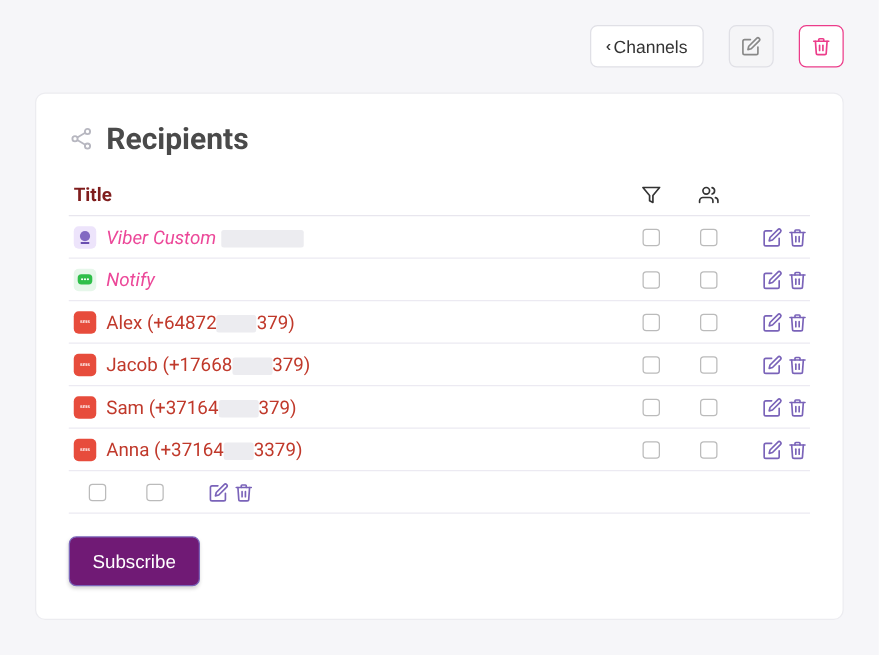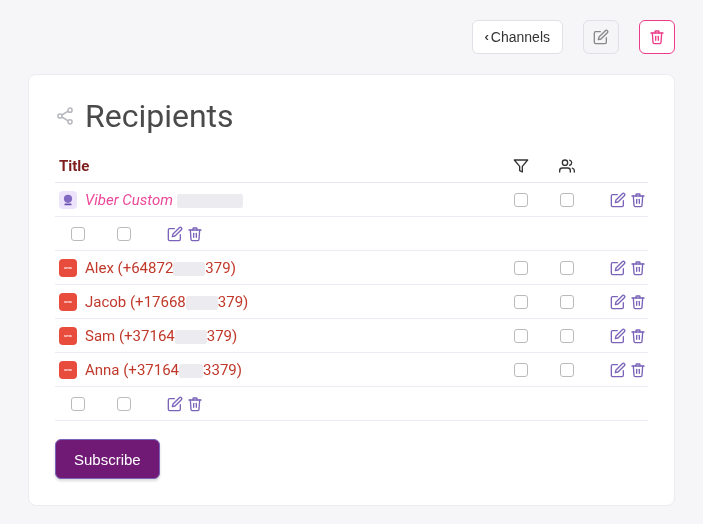--- a/index.html
+++ b/index.html
@@ -62,22 +62,22 @@
     border-radius: 8px;
     padding: 22px 26px 26px 26px;
   }
   .card-header {
     display: flex;
     align-items: center;
     gap: 10px;
     margin-bottom: 14px;
   }
   .card-title {
-    font-size: 32px;
-    font-weight: 400;
+    font-size: 24px;
+    font-weight: 700;
     color: #4a4a4a;
   }
   .table {
     width: 100%;
   }
   .row {
     display: flex;
     align-items: center;
     border-bottom: 1px solid #eceaf2;
     min-height: 34px;
@@ -238,20 +238,31 @@
                 <polyline points="3 6 5 6 21 6"></polyline>
                 <path d="M19 6l-1 14a2 2 0 0 1-2 2H8a2 2 0 0 1-2-2L5 6"></path>
                 <path d="M10 11v6"></path>
                 <path d="M14 11v6"></path>
                 <path d="M9 6V4a1 1 0 0 1 1-1h4a1 1 0 0 1 1 1v2"></path>
               </svg>
             </span>
           </div>
         </div>
         <div class="row">
+          <div class="col-title">
+            <span class="row-icon icon-line">
+              <svg width="14" height="14" viewBox="0 0 24 24">
+                <rect x="2" y="4" width="20" height="14" rx="5" fill="#2fbf4a"></rect>
+                <circle cx="8" cy="11" r="1.5" fill="#fff"></circle>
+                <circle cx="12" cy="11" r="1.5" fill="#fff"></circle>
+                <circle cx="16" cy="11" r="1.5" fill="#fff"></circle>
+              </svg>
+            </span>
+            <span class="link"><span>Notify</span></span>
+          </div>
           <div class="col-filter">
             <input type="checkbox" style="">
           </div>
           <div class="col-group">
             <input type="checkbox" style="">
           </div>
           <div class="col-actions">
             <span class="row-action-icon">
               <svg width="16" height="16" viewBox="0 0 24 24" fill="none" stroke="#7a63b9" stroke-width="2" stroke-linecap="round" stroke-linejoin="round">
                 <path d="M11 4H4a2 2 0 0 0-2 2v14a2 2 0 0 0 2 2h14a2 2 0 0 0 2-2v-7"></path>

